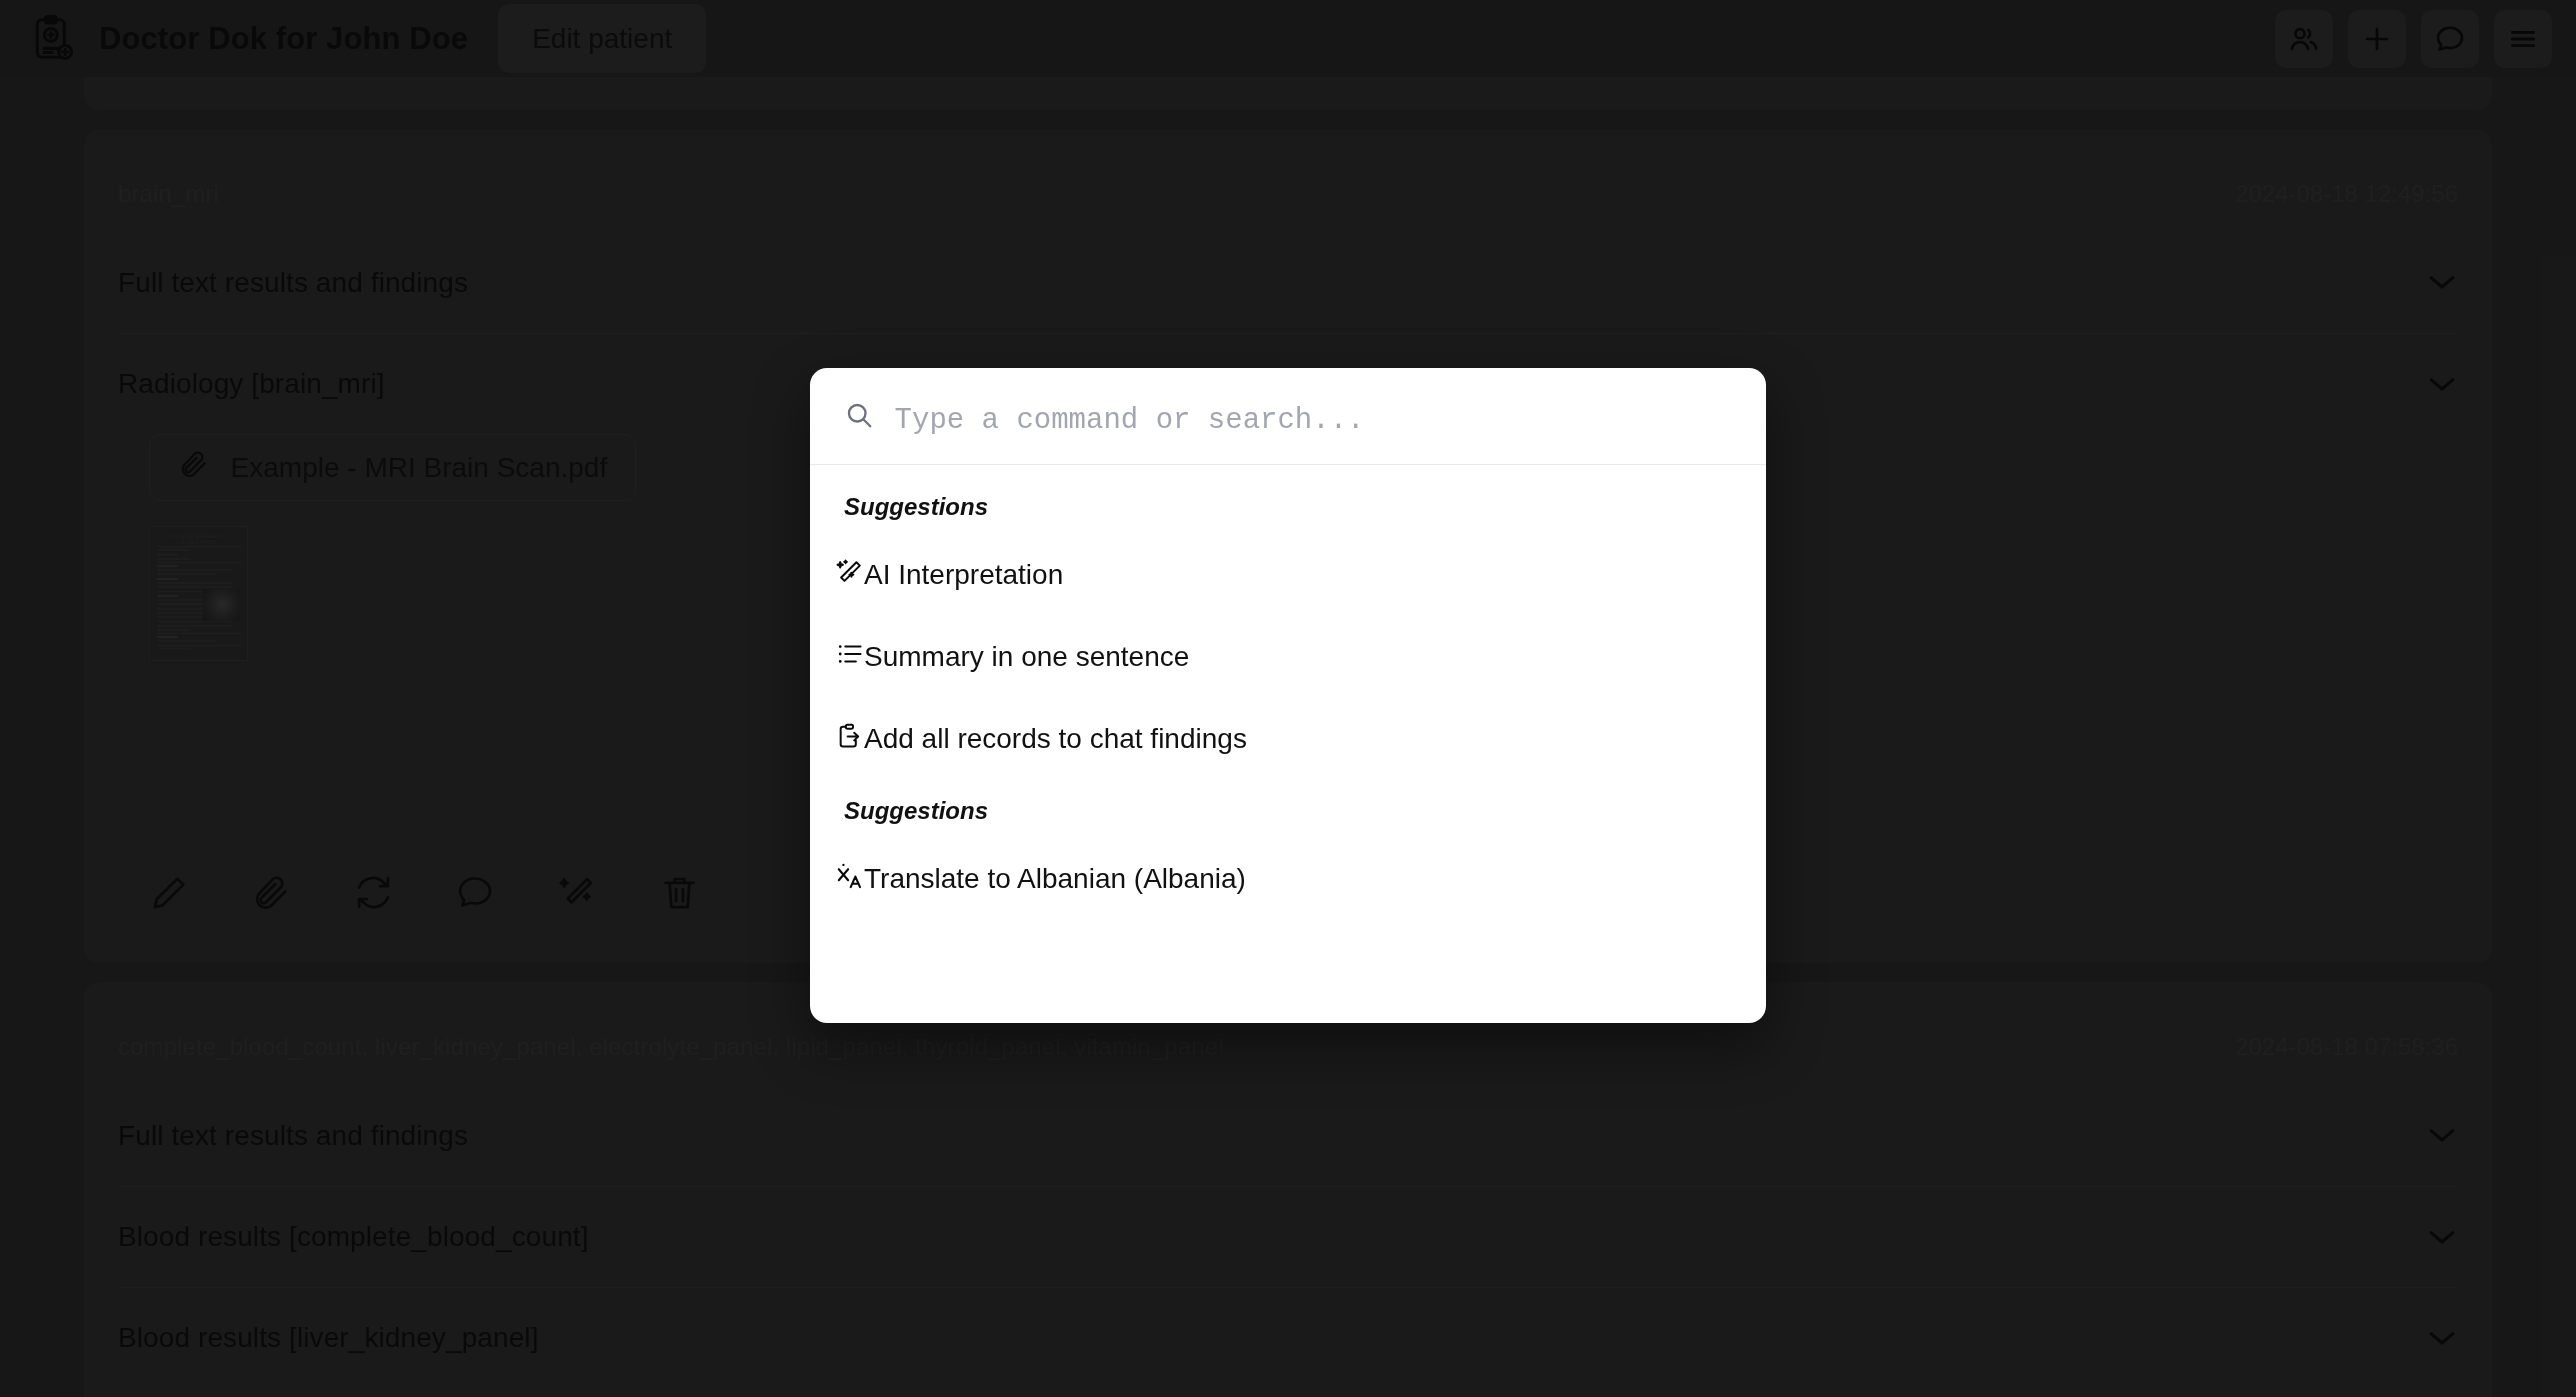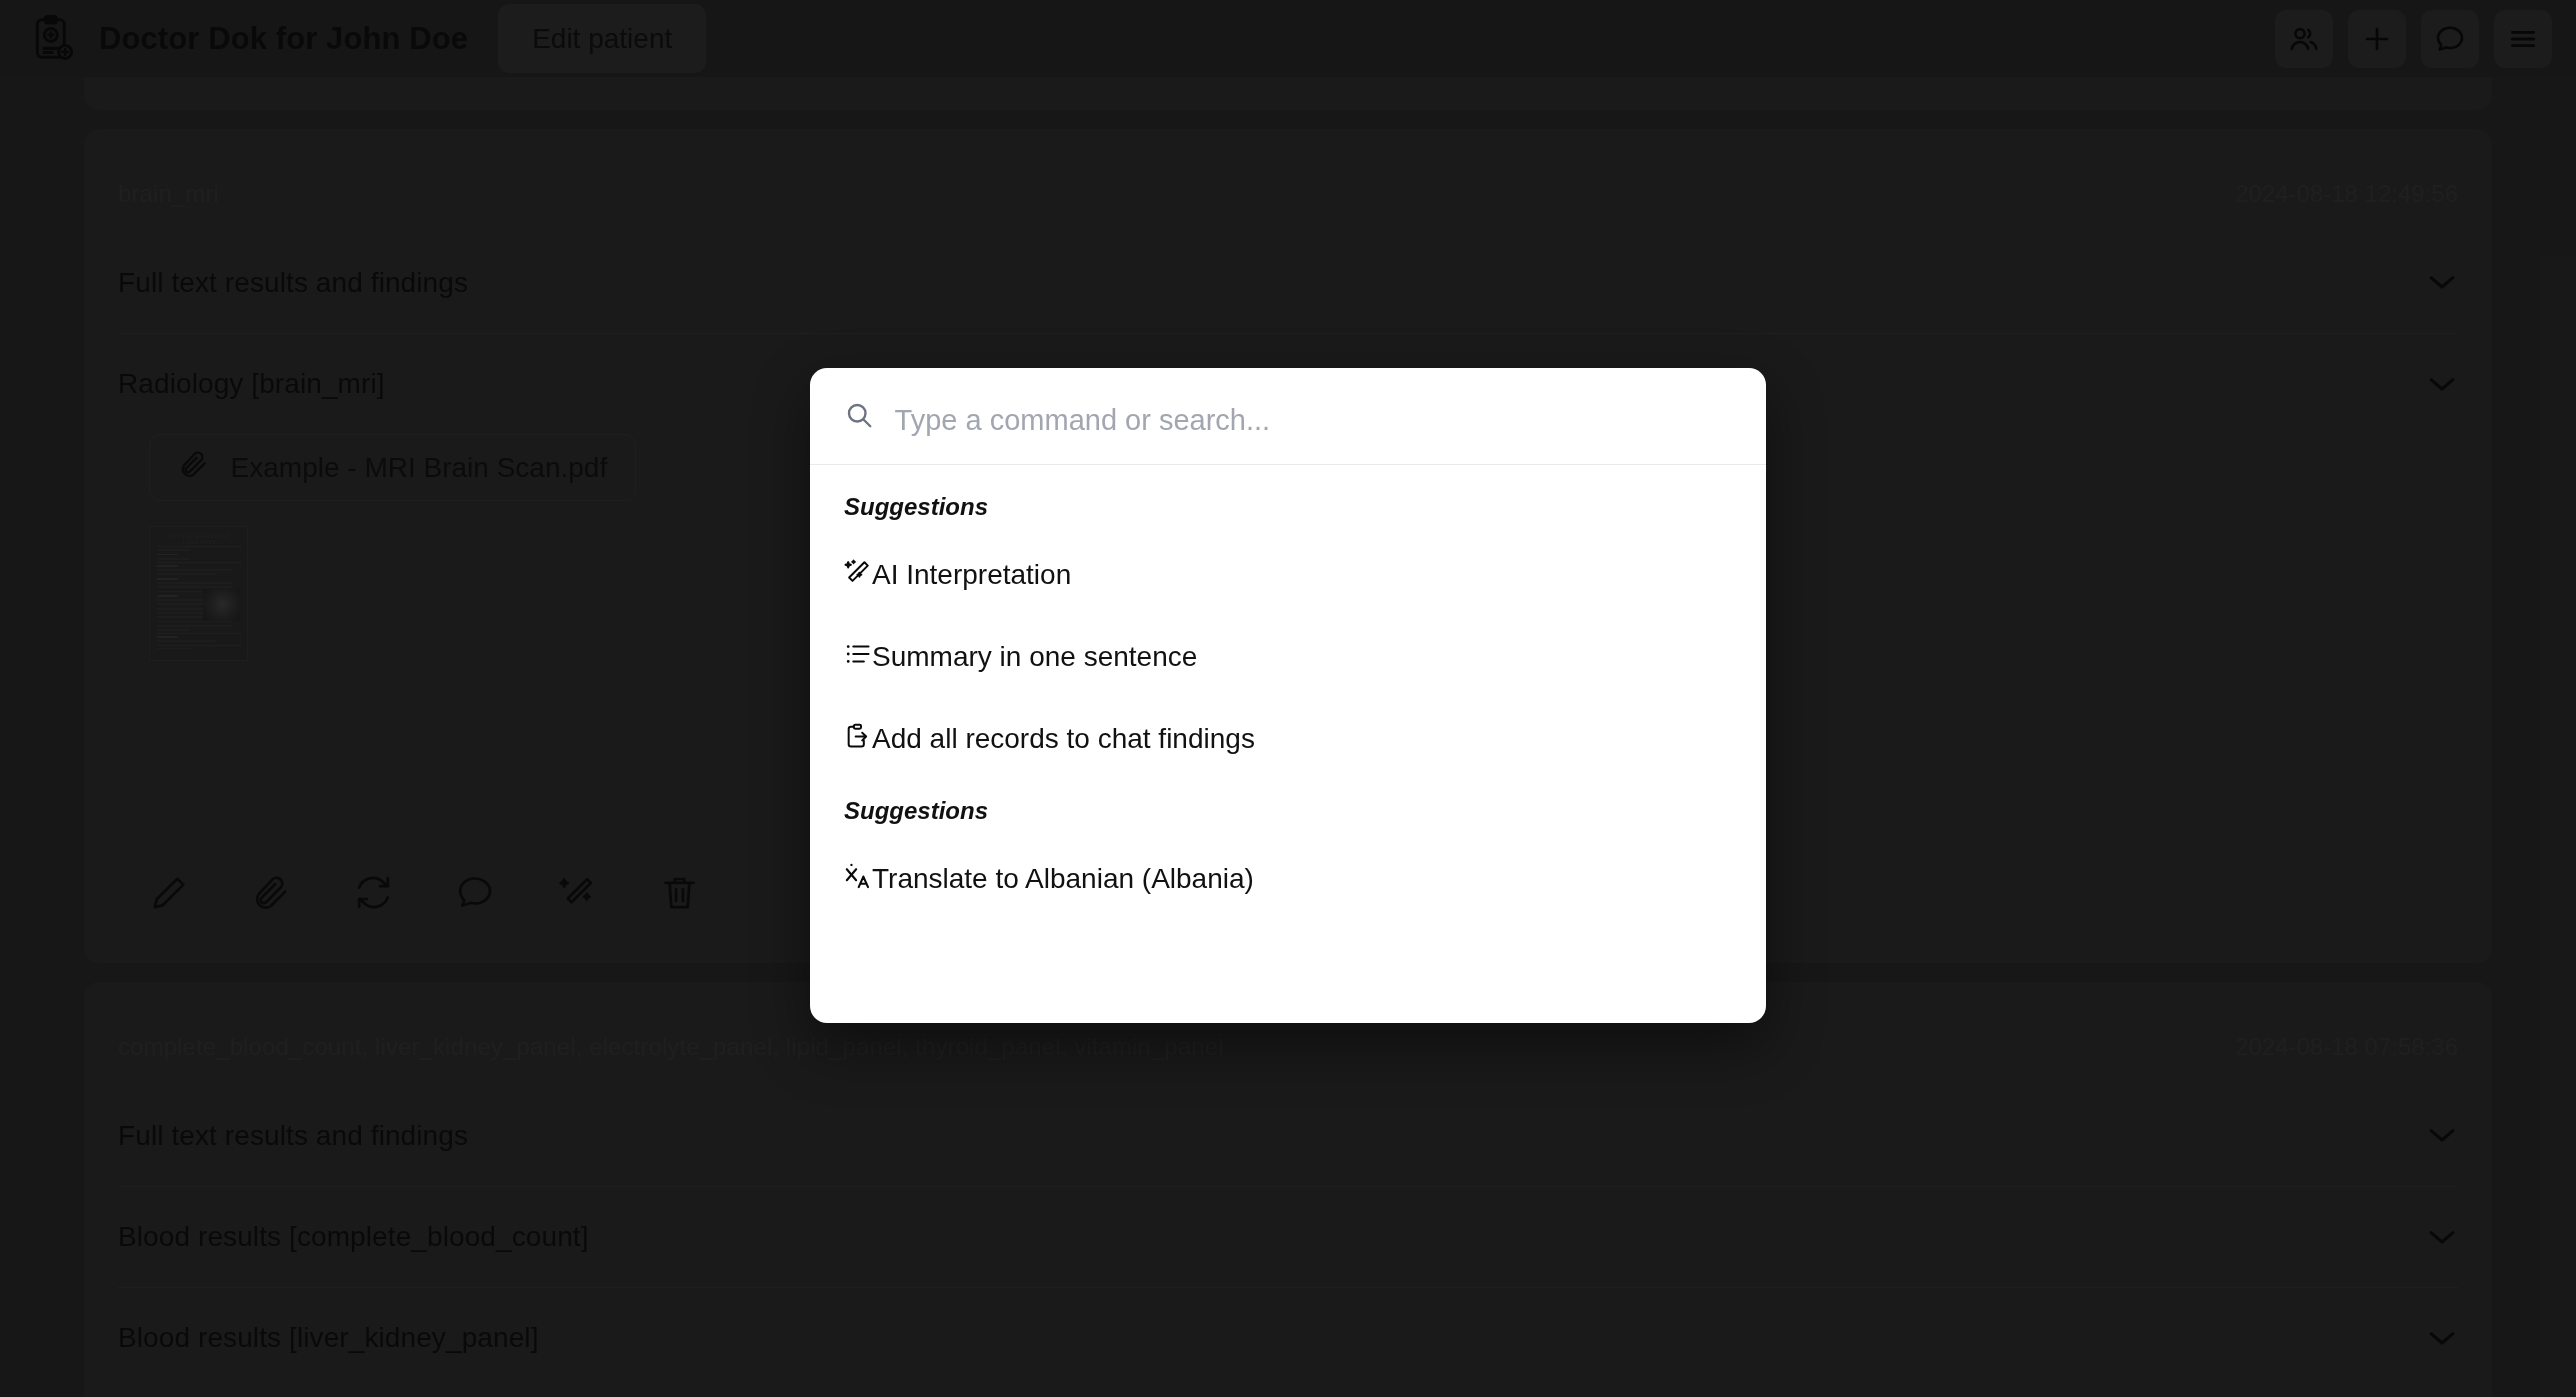--- a/index.html
+++ b/index.html
@@ -152,35 +152,35 @@
   .palette-search {
     display: flex; align-items: center; gap: 20.6px;
     height: 97px; padding: 0 34px;
     border-bottom: 0.9px solid #e9e9ec;
     flex: 0 0 auto;
   }
   .palette-search input {
     flex: 1 1 auto;
     border: none; outline: none;
     font-size: 29px; color: #b91c1c;
-    font-family: Liberation Sans, sans-serif;
+    font-family: Liberation Mono, monospace;
     background: transparent;
     margin-top: 8px;
   }
   .palette-search input::placeholder { color: #a2a6b0; }
 
   .palette-list { flex: 1 1 auto; overflow: hidden; padding: 11.2px 0 0; }
   .group-label {
     font-size: 24px; font-weight: 700; color: #111;
     padding: 17px 34px 13px;
     font-style: italic;
   }
   .cmd-item {
     display: flex; align-items: center;
-    padding: 0 34px; height: 82px;
+    padding: 0 26px; height: 82px;
     font-size: 28px; color: #111;
     cursor: pointer;
   }
   .cmd-item .ci { flex: 0 0 auto; margin-right: 0; }
   .cmd-item .lbl { white-space: nowrap; }
 </style>
 </head>
 <body>
 
 <div class="app-root">

